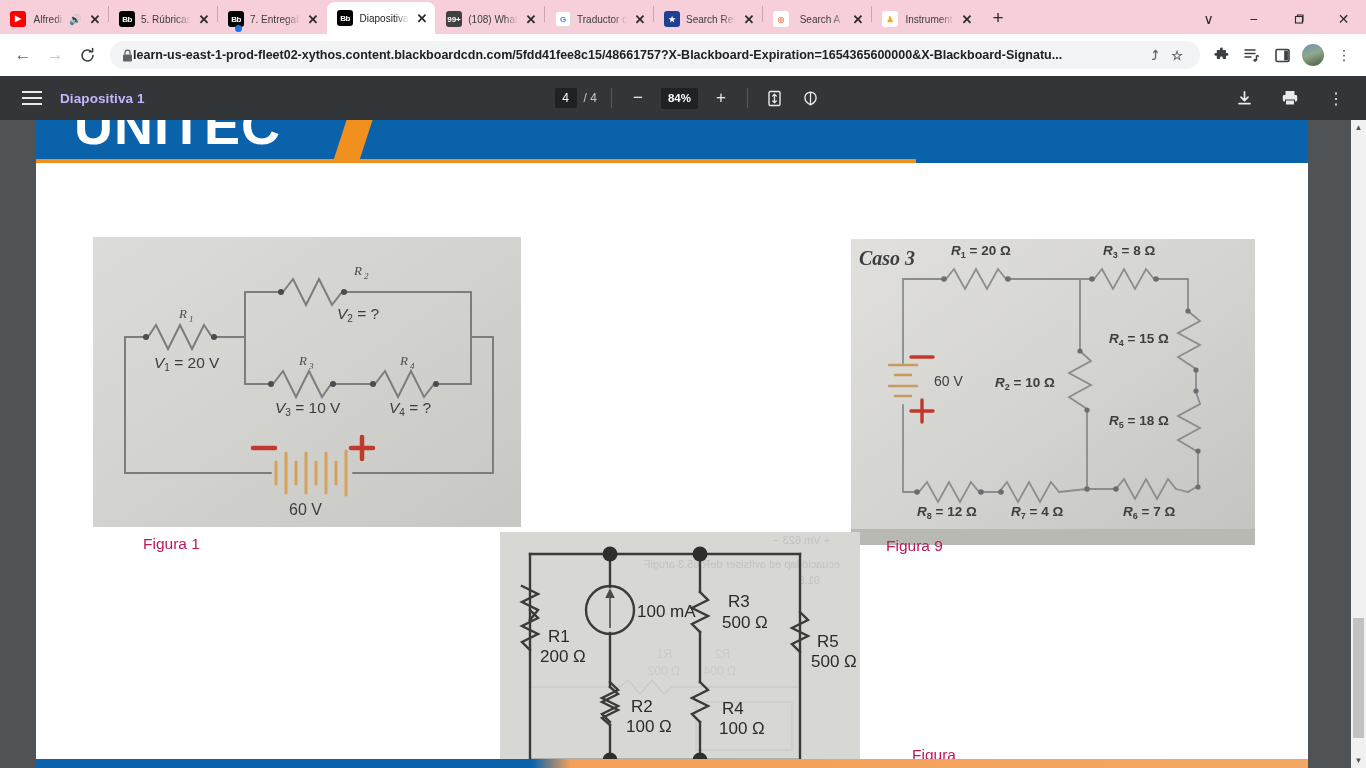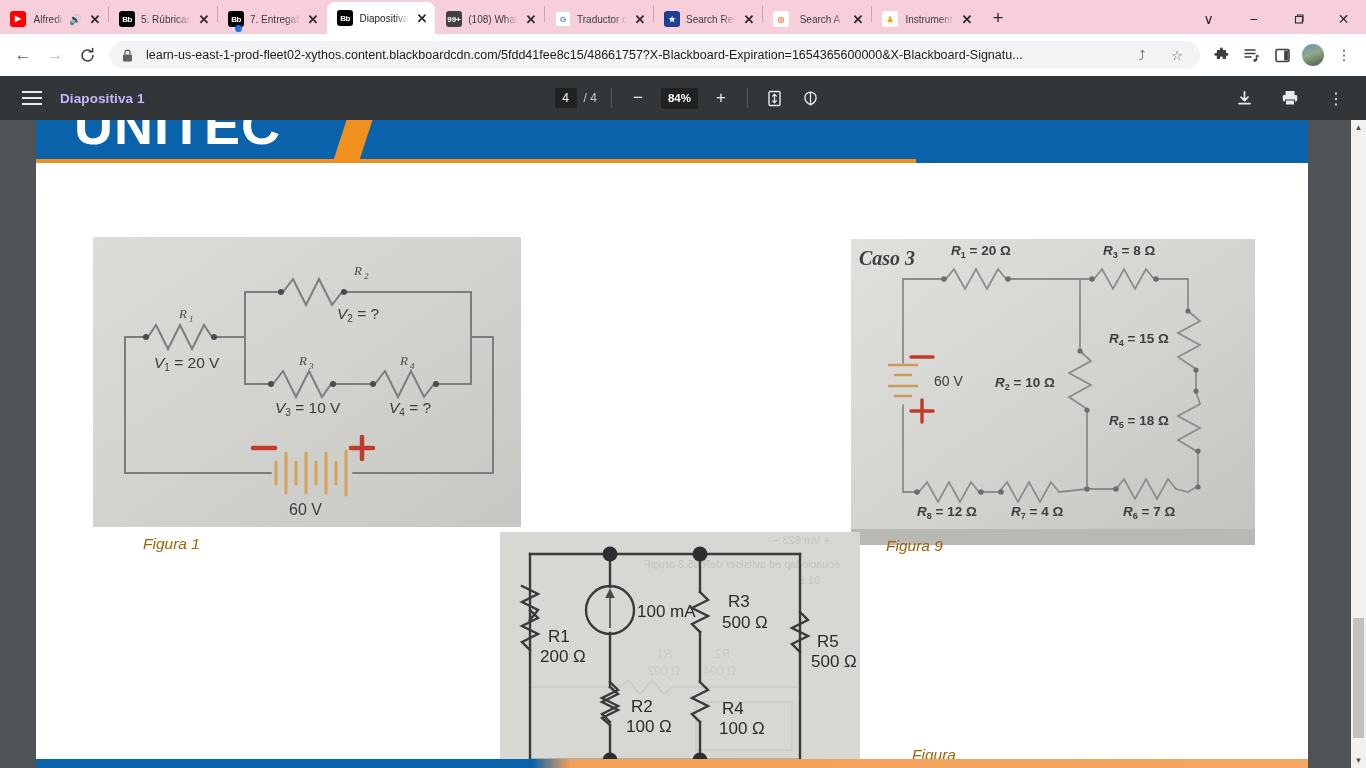--- a/index.html
+++ b/index.html
@@ -93,23 +93,24 @@
     display:flex;align-items:center;justify-content:center;
     color:#5f6368; font-size:17px;
   }
   .navbtn.disabled { color:#bdc1c6; }
   .omnibox {
     flex: 1 1 auto;
     height: 28px;
     background: #f1f3f4;
     border-radius: 14px;
     display: flex; align-items: center;
-    padding: 9px 12px; gap: 13px;
+    padding: 9px 12px; gap: 0;
     margin: 0 6px;
     min-width: 0;
+    font-weight: bold;
   }
   .lock-icon { font-size:11px; color:#5f6368; flex:0 0 auto; }
   .url-text {
     font-size: 12.5px; color: #202124;
     white-space: nowrap; overflow: hidden; text-overflow: ellipsis;
     flex: 1 1 auto;
   }
   .omni-act { width:22px;height:22px;display:flex;align-items:center;justify-content:center;color:#5f6368;font-size:13px;flex:0 0 auto;}
   .ext-icon { width:28px;height:28px;display:flex;align-items:center;justify-content:center;color:#3c4043;font-size:14px;flex:0 0 28px;}
   .avatar {
@@ -175,23 +176,22 @@
     transform: skewX(-18deg);
   }
   .doc-banner .orange-rule {
     position:absolute; left:0; bottom:0; width:880px; height:4px; background:#f0901f;
   }
   .doc-body { position:relative; height: 612px; background:#ffffff;}
 
   .figure { position:absolute; }
   .figcaption {
     position:absolute;
-    font-size:15.5px; color:#a16207; font-weight:normal;
+    font-size:15.5px; color:#be185d; font-weight:normal;
     font-family:"Liberation Sans", sans-serif;
-    font-style:italic;
   }
   .photo {
     background:#b9b9b4;
     position:relative;
     overflow:hidden;
   }
   .photo.light { background:#d4d5d2; }
 
   .doc-footer {
     position:absolute; left:0; bottom:0;

